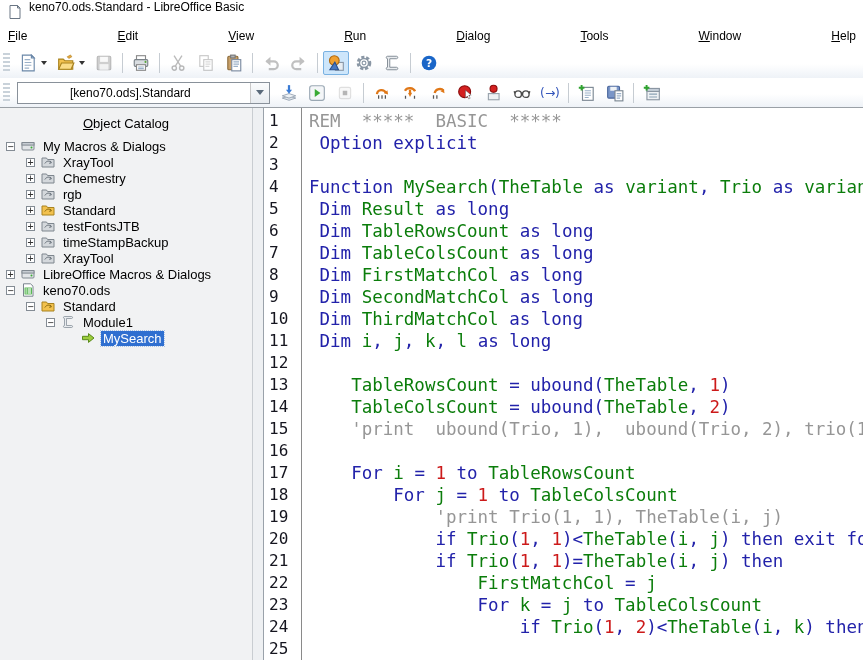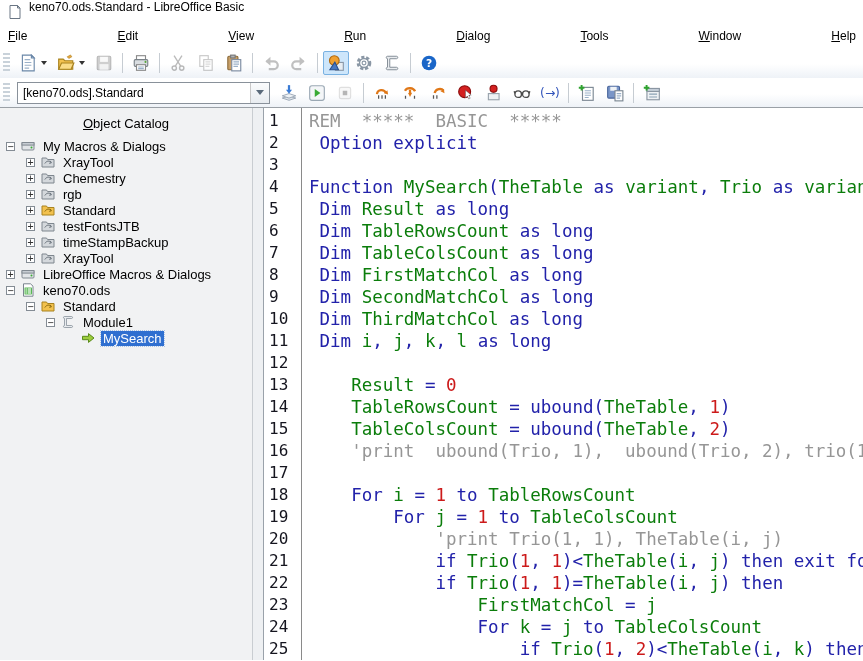--- a/index.html
+++ b/index.html
@@ -20,21 +20,21 @@
   .toolbar.tb2 { height:30px; border-bottom:1px solid #9aa0a6; }
   .grip { width:7px; height:20px; margin:0 4px 0 1px; background:repeating-linear-gradient(to bottom, #c9d2da 0 2px, transparent 2px 4px); }
   .tbtn { height:24px; min-width:26px; padding:0 1px; display:flex; align-items:center; justify-content:center; border:1px solid transparent; border-radius:2px; margin:0 1px; }
   .tbtn.dropdown { min-width:36px; }
   .tbtn.highlighted { background:#cde6fb; border-color:#7ab2e2; }
   .tbtn.disabled { filter:grayscale(1) opacity(.45); }
   .tsep { width:1px; height:20px; background:#c6ccd2; margin:0 4px; flex:none; }
   .ticon { display:inline-flex; align-items:center; justify-content:center; }
   .dd { width:0; height:0; border-left:3.5px solid transparent; border-right:3.5px solid transparent; border-top:4px solid #333; margin-left:4px; }
   .combobox { width:253px; height:22px; border:1px solid #89919a; background:#fff; display:flex; align-items:center; font-size:12px; margin:0 5px 0 3px; flex:none; }
-  .cb-text { flex:1; padding-left:5px; white-space:nowrap; overflow:hidden; }
+  .cb-text { flex:1; padding-left:5px; white-space:nowrap; overflow:hidden;margin-left:47px; }
   .cb-btn { width:19px; height:20px; border-left:1px solid #c8c8c8; background:linear-gradient(#fafbfc,#e8ecf0); display:flex; align-items:center; justify-content:center; }
   .cb-arrow { width:0; height:0; border-left:4px solid transparent; border-right:4px solid transparent; border-top:5px solid #5a6a7a; }
   .tb-btns { display:contents; }
   
   .main { display:flex; height:552px; }
   .sidebar { width:252px; background:#f1f2f3; flex:none; overflow:hidden; }
   .panel-title { text-align:center; font-size:13px; padding:8px 0 7px; }
   .panel-title u { text-decoration:underline; }
   .tree { font-size:13px; }
   .tree-row { height:16px; display:flex; align-items:center; white-space:nowrap; }
@@ -476,21 +476,20 @@
         <div class="cline"></div>
         <div class="cline"><span class="tk-k">Function </span><span class="tk-i">MySearch</span><span class="tk-k">(</span><span class="tk-i">TheTable</span><span class="tk-k"> as </span><span class="tk-i">variant</span><span class="tk-k">, </span><span class="tk-i">Trio</span><span class="tk-k"> as </span><span class="tk-i">variant</span></div>
         <div class="cline"><span class="tk-k"> Dim </span><span class="tk-i">Result</span><span class="tk-k"> as long</span></div>
         <div class="cline"><span class="tk-k"> Dim </span><span class="tk-i">TableRowsCount</span><span class="tk-k"> as long</span></div>
         <div class="cline"><span class="tk-k"> Dim </span><span class="tk-i">TableColsCount</span><span class="tk-k"> as long</span></div>
         <div class="cline"><span class="tk-k"> Dim </span><span class="tk-i">FirstMatchCol</span><span class="tk-k"> as long</span></div>
         <div class="cline"><span class="tk-k"> Dim </span><span class="tk-i">SecondMatchCol</span><span class="tk-k"> as long</span></div>
         <div class="cline"><span class="tk-k"> Dim </span><span class="tk-i">ThirdMatchCol</span><span class="tk-k"> as long</span></div>
         <div class="cline"><span class="tk-k"> Dim </span><span class="tk-i">i</span><span class="tk-k">, </span><span class="tk-i">j</span><span class="tk-k">, </span><span class="tk-i">k</span><span class="tk-k">, </span><span class="tk-i">l</span><span class="tk-k"> as long</span></div>
         <div class="cline"></div>
-        <div class="cline"><span class="tk-i">    Result</span><span class="tk-k"> = </span><span class="tk-n">0</span></div>
         <div class="cline"><span class="tk-i">    TableRowsCount</span><span class="tk-k"> = ubound(</span><span class="tk-i">TheTable</span><span class="tk-k">, </span><span class="tk-n">1</span><span class="tk-k">)</span></div>
         <div class="cline"><span class="tk-i">    TableColsCount</span><span class="tk-k"> = ubound(</span><span class="tk-i">TheTable</span><span class="tk-k">, </span><span class="tk-n">2</span><span class="tk-k">)</span></div>
         <div class="cline"><span class="tk-c">    'print  ubound(Trio, 1),  ubound(Trio, 2), trio(1, 1)</span></div>
         <div class="cline"></div>
         <div class="cline"><span class="tk-k">    For </span><span class="tk-i">i</span><span class="tk-k"> = </span><span class="tk-n">1</span><span class="tk-k"> to </span><span class="tk-i">TableRowsCount</span></div>
         <div class="cline"><span class="tk-k">        For </span><span class="tk-i">j</span><span class="tk-k"> = </span><span class="tk-n">1</span><span class="tk-k"> to </span><span class="tk-i">TableColsCount</span></div>
         <div class="cline"><span class="tk-c">            'print Trio(1, 1), TheTable(i, j)</span></div>
         <div class="cline"><span class="tk-k">            if </span><span class="tk-i">Trio</span><span class="tk-k">(</span><span class="tk-n">1</span><span class="tk-k">, </span><span class="tk-n">1</span><span class="tk-k">)&lt;</span><span class="tk-i">TheTable</span><span class="tk-k">(</span><span class="tk-i">i</span><span class="tk-k">, </span><span class="tk-i">j</span><span class="tk-k">) then exit for</span></div>
         <div class="cline"><span class="tk-k">            if </span><span class="tk-i">Trio</span><span class="tk-k">(</span><span class="tk-n">1</span><span class="tk-k">, </span><span class="tk-n">1</span><span class="tk-k">)=</span><span class="tk-i">TheTable</span><span class="tk-k">(</span><span class="tk-i">i</span><span class="tk-k">, </span><span class="tk-i">j</span><span class="tk-k">) then</span></div>
         <div class="cline"><span class="tk-i">                FirstMatchCol</span><span class="tk-k"> = </span><span class="tk-i">j</span></div>

